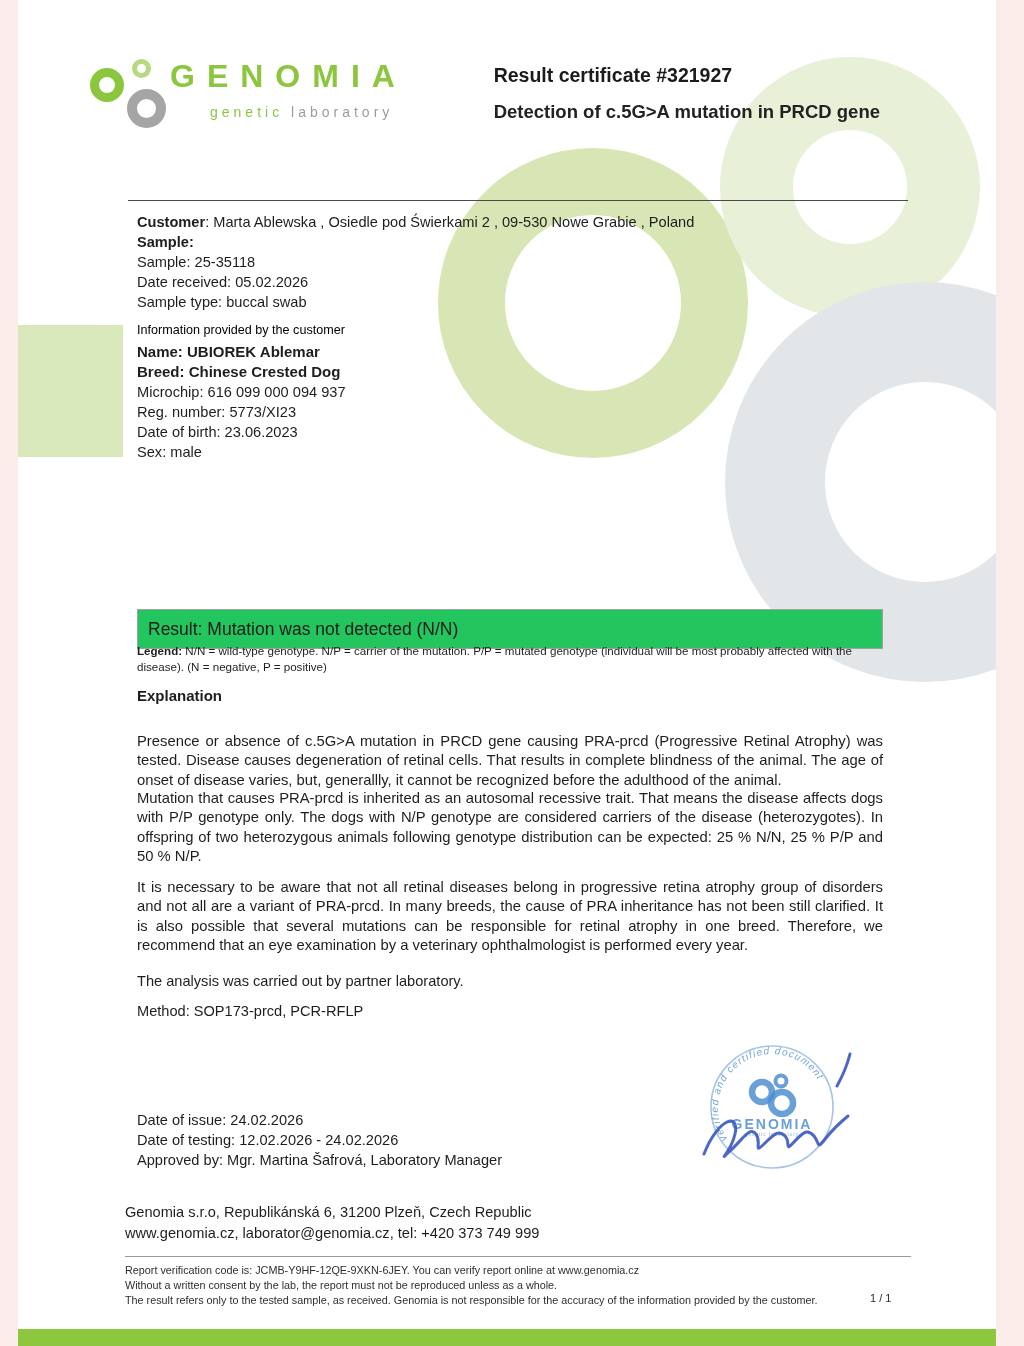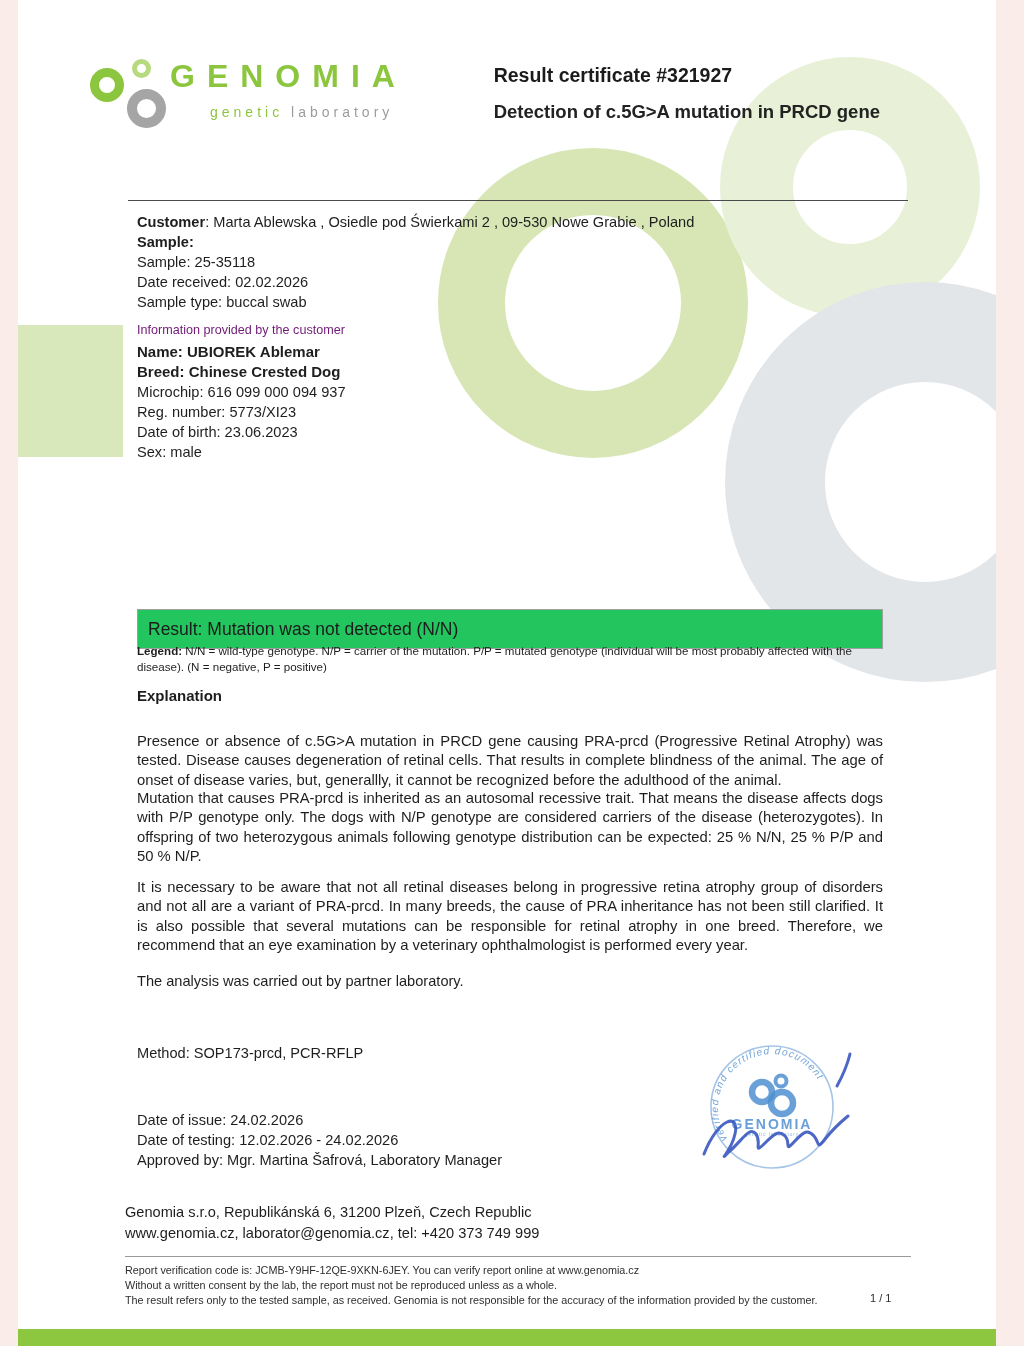--- a/index.html
+++ b/index.html
@@ -38,34 +38,34 @@
   .header-title { position: absolute; right: 116px; top: 64px; text-align: left; z-index: 1; }
   .header-title .cert { font-size: 19.5px; font-weight: 700; color: #1b1b1b; }
   .header-title .test { font-size: 18.5px; font-weight: 600; color: #222; line-height: 24px; margin-top: 13px; }
   .header-divider { position: absolute; left: 110px; top: 200px; width: 780px; height: 1px; background: #4a4a4a; z-index: 1; }
   
   .block { position: absolute; left: 119px; width: 746px; z-index: 1; }
   .line { font-size: 14.6px; line-height: 20px; }
   .b { font-weight: bold; }
   .customer-block { top: 212px; }
   .info-block { top: 322px; }
-  .info-heading { font-size: 12.6px; line-height: 17px; margin-bottom: 3px; color: #701a75; }
+  .info-heading { font-size: 12.6px; line-height: 17px; margin-bottom: 3px; color: #000000; }
   .info-block .bold-line { font-weight: bold; font-size: 15px; line-height: 20px; }
   .result-box {
     top: 609px; height: 40px; background: #22c55e; border: 1px solid #a0a0a0;
     font-size: 17.5px; line-height: 38px; padding-left: 10px; color: #1c1c1c;
   }
   .legend-block { top: 643px; font-size: 11.6px; line-height: 15.5px; color: #1e1e1e; }
   .expl-heading { top: 687px; font-weight: bold; font-size: 15px; }
   .para { font-size: 14.8px; line-height: 19.4px; text-align: justify; }
   .p1 { top: 716px; margin-top: 16px; }
   .p2 { top: 789px; }
   .p3 { top: 878px; }
   .analysis-note { top: 971px; }
-  .method-line { top: 1001px; margin-top: 42px; }
+  .method-line { top: 1001px; }
   .dates-block { top: 1082px; margin-top: 28px; }
   
   .stamp { position: absolute; left: 672px; top: 1030px; width: 180px; height: 150px; z-index: 1; }
   
   .footer-address { position: absolute; left: 107px; top: 1202px; font-size: 14.6px; line-height: 21px; z-index: 1; }
   .footer-divider { position: absolute; left: 107px; top: 1256px; width: 786px; height: 1px; background: #9a9a9a; z-index: 1; }
   .fine-print { position: absolute; left: 107px; top: 1263px; width: 700px; font-size: 10.8px; line-height: 15.2px; color: #2e2e2e; z-index: 1; }
   .page-number { position: absolute; left: 852px; top: 1292px; font-size: 11px; color: #2e2e2e; z-index: 1; }
 </style>
 </head>
@@ -95,21 +95,21 @@
       </div>
     </div>
     <div class="header-divider"></div>
 
     <div class="block customer-block">
       <div class="line">
         <span class="b">Customer</span><span>: Marta Ablewska , Osiedle pod Świerkami 2 , 09-530 Nowe Grabie , Poland</span>
       </div>
       <div class="line b">Sample:</div>
       <div class="line">Sample: 25-35118</div>
-      <div class="line">Date received: 02.02.2026</div>
+      <div class="line">Date received: 05.02.2026</div>
       <div class="line">Sample type: buccal swab</div>
     </div>
 
     <div class="block info-block">
       <div class="info-heading">Information provided by the customer</div>
       <div class="bold-line">Name: UBIOREK Ablemar</div>
       <div class="bold-line">Breed: Chinese Crested Dog</div>
       <div class="line">Microchip: 616 099 000 094 937</div>
       <div class="line">Reg. number: 5773/XI23</div>
       <div class="line">Date of birth: 23.06.2023</div>

